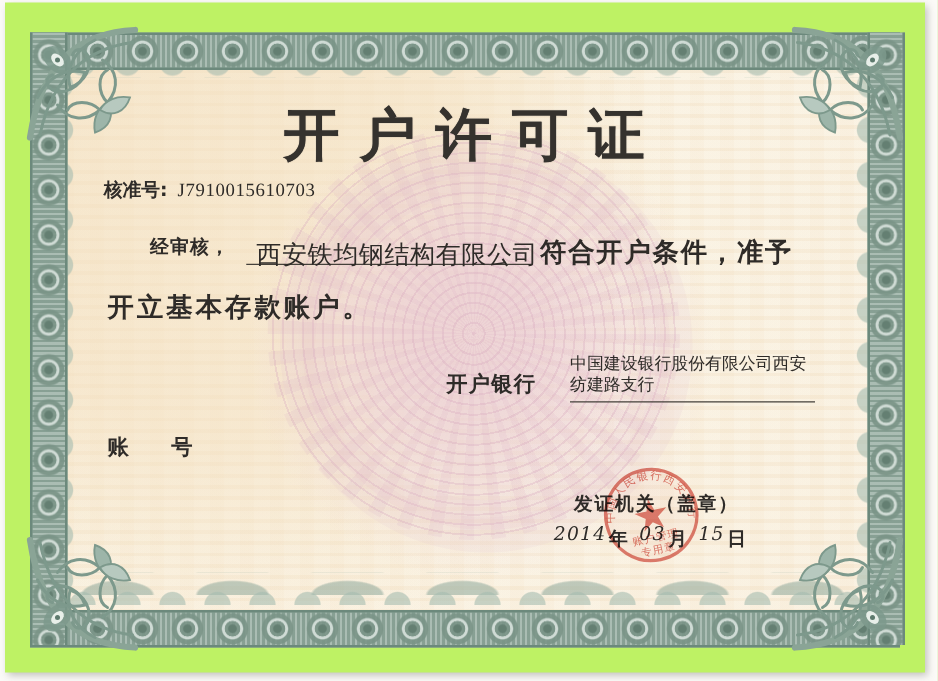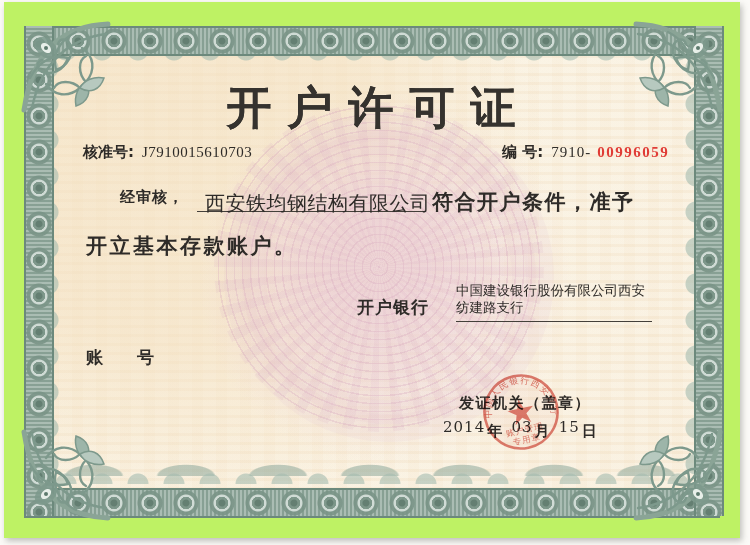--- a/index.html
+++ b/index.html
@@ -118,21 +118,21 @@
     box-sizing:border-box;white-space:normal;
   }
   .acct-label{left:82px;top:344px;font-size:17px;letter-spacing:14px;}
   .acct-field{
     position:absolute;left:106px;top:340px;width:250px;height:26px;
     border-bottom:1.5px solid #44403a;font-size:14.5px;letter-spacing:2px;
     padding:6px 0 0 12px;box-sizing:border-box;
   }
   .issuer{left:455px;top:392px;font-size:15px;letter-spacing:1.5px;}
   .dateline{left:437px;top:420px;font-size:15px;letter-spacing:1px;}
-  .dateline .num{position:relative;top:-4px;font-family:"DejaVu Serif","Liberation Serif",serif;font-weight:normal;margin:0 2px;}
+  .dateline .num{position:relative;top:-4px;font-family:"DejaVu Serif","Liberation Serif",serif;font-weight:normal;margin:0 2px;font-style:italic;}
   
   .seal{
     position:absolute;left:478px;top:371px;width:78px;height:78px;
     transform:rotate(-12deg);
     opacity:.88;mix-blend-mode:multiply;
   }
   .seal svg{display:block;}
 </style>
 </head>
 <body>
@@ -214,23 +214,20 @@
       <path d="M70,64 C76,74 72,84 60,88 C58,78 62,68 70,64 Z" fill="#9db5a9" stroke="#7d998c" stroke-width="1.5"></path>
       <path d="M64,70 C74,76 84,72 88,60 C78,58 68,62 64,70 Z" fill="#b7c9bf" stroke="#7d998c" stroke-width="1.5"></path>
     </svg>
 
     <div class="txt hei title">开户许可证</div>
 
     <div class="txt approval">
       <span class="hei">核准号:</span><span class="song val">J7910015610703</span>
     </div>
 
-    <div class="txt serial">
-      <span class="hei">编 号:</span><span class="song pre">7910-</span><span class="song red">00996059</span>
-    </div>
 
     <div class="txt hei bodyline1">经审核，</div>
     <div class="txt song company-field">西安铁均钢结构有限公司</div>
     <div class="txt hei bodyline1b">符合开户条件，准予</div>
     <div class="txt hei bodyline2">开立基本存款账户。</div>
 
 
     <div class="txt hei bank-label">开户银行</div>
     <div class="txt song bank-field">中国建设银行股份有限公司西安纺建路支行</div>
 

